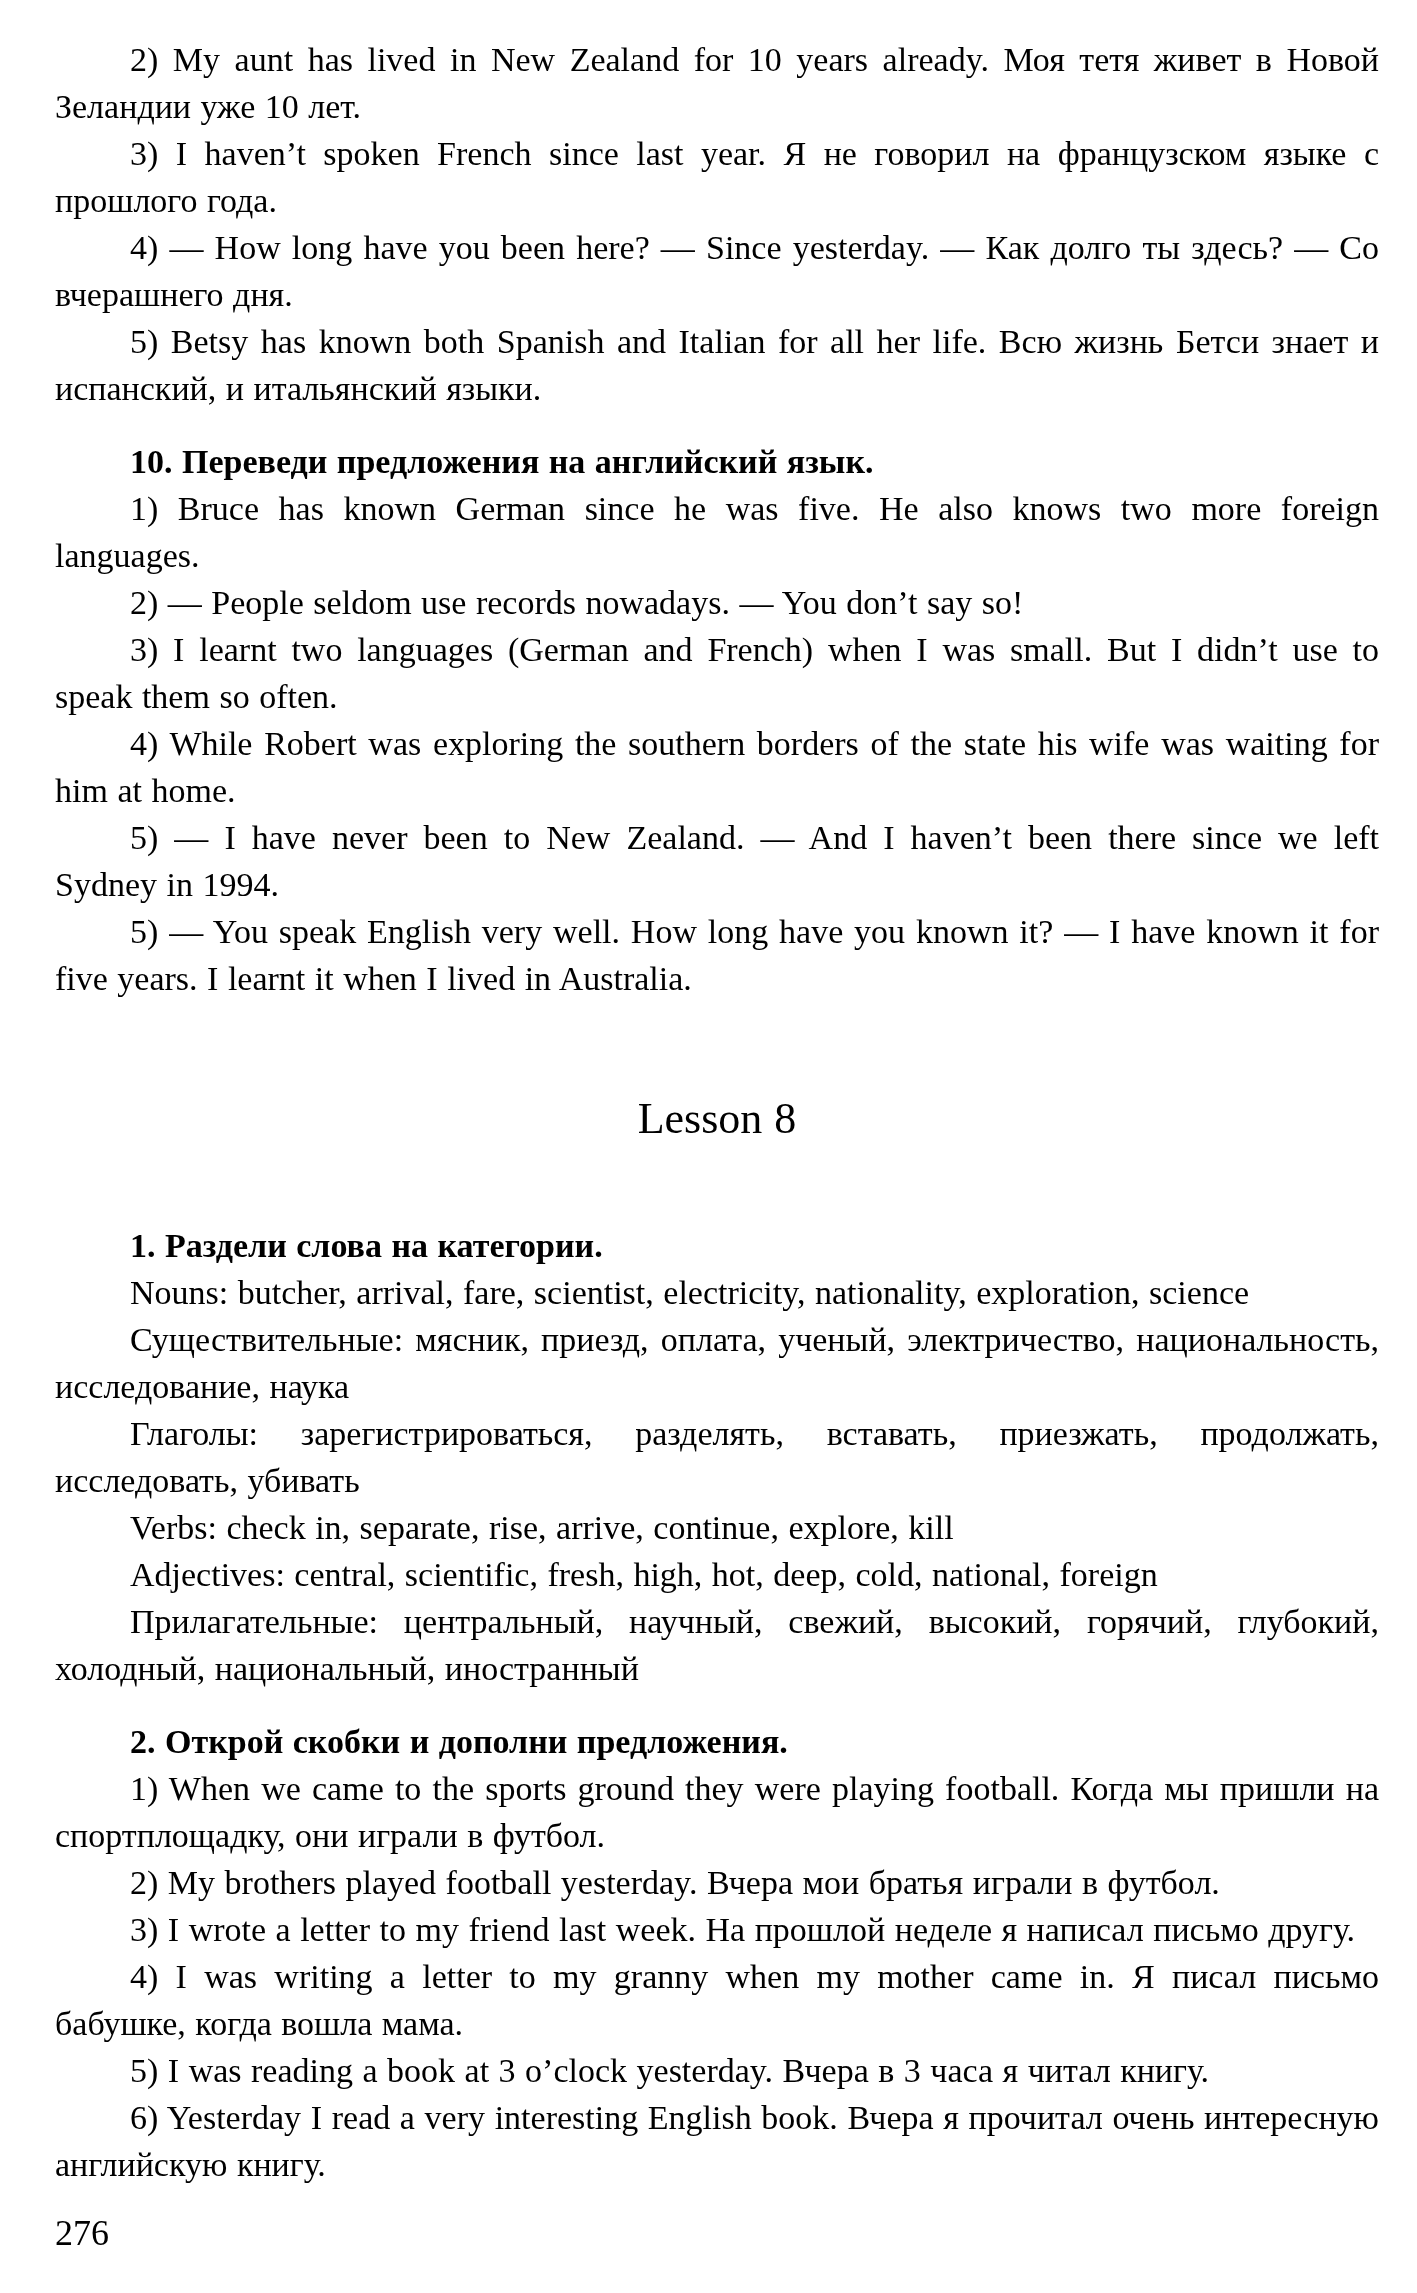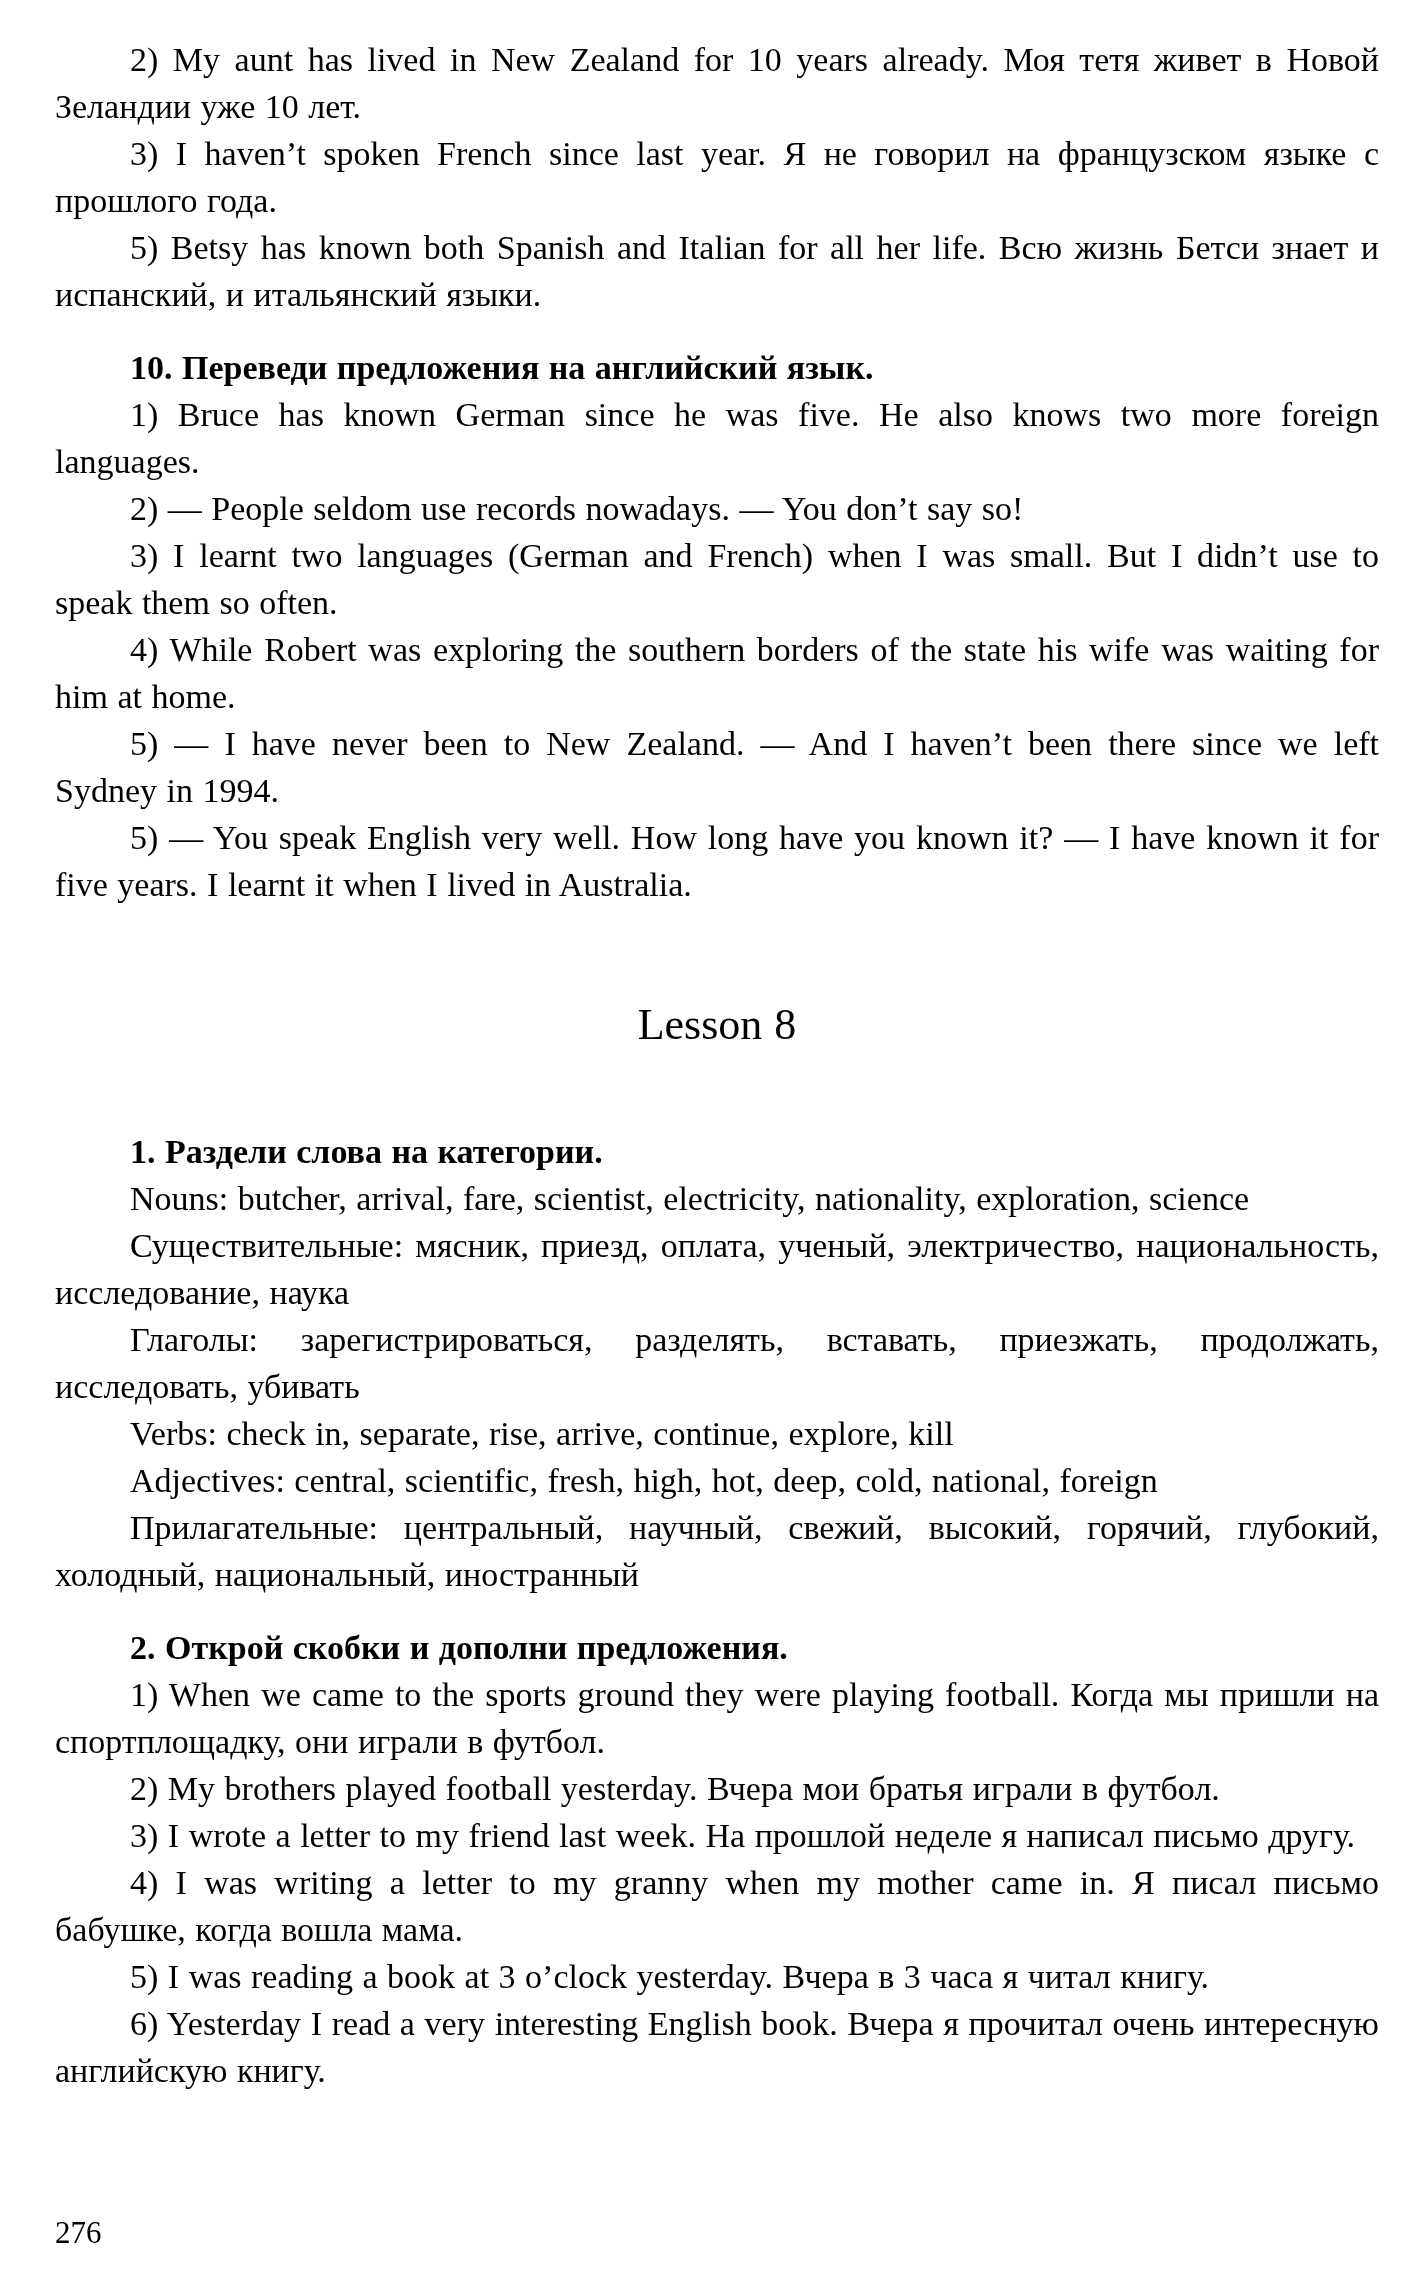--- a/index.html
+++ b/index.html
@@ -40,31 +40,32 @@
     font-size: 44px;
     line-height: 50px;
     font-weight: normal;
     margin-top: 92px;
     margin-bottom: 78px;
   }
   .page-number {
     position: absolute;
     left: 55px;
     bottom: 42px;
-    font-size: 31px;
+    font-size: 36px;
     line-height: 36px;
   }
 </style>
 </head>
 <body>
 
 <div class="page">
 
   <p class="para">2) My aunt has lived in New Zealand for 10 years already. Моя тетя живет в Новой Зеландии уже 10 лет.</p>
   <p class="para">3) I haven’t spoken French since last year. Я не говорил на французском языке с прошлого года.</p>
+  <p class="para">4) — How long have you been here? — Since yesterday. — Как долго ты здесь? — Со вчерашнего дня.</p>
   <p class="para">5) Betsy has known both Spanish and Italian for all her life. Всю жизнь Бетси знает и испанский, и итальянский языки.</p>
 
   <p class="para heading gap-before">10. Переведи предложения на английский язык.</p>
   <p class="para">1) Bruce has known German since he was five. He also knows two more foreign languages.</p>
   <p class="para">2) — People seldom use records nowadays. — You don’t say so!</p>
   <p class="para">3) I learnt two languages (German and French) when I was small. But I didn’t use to speak them so often.</p>
   <p class="para">4) While Robert was exploring the southern borders of the state his wife was waiting for him at home.</p>
   <p class="para">5) — I have never been to New Zealand. — And I haven’t been there since we left Sydney in 1994.</p>
   <p class="para">5) — You speak English very well. How long have you known it? — I have known it for five years. I learnt it when I lived in Australia.</p>
 

